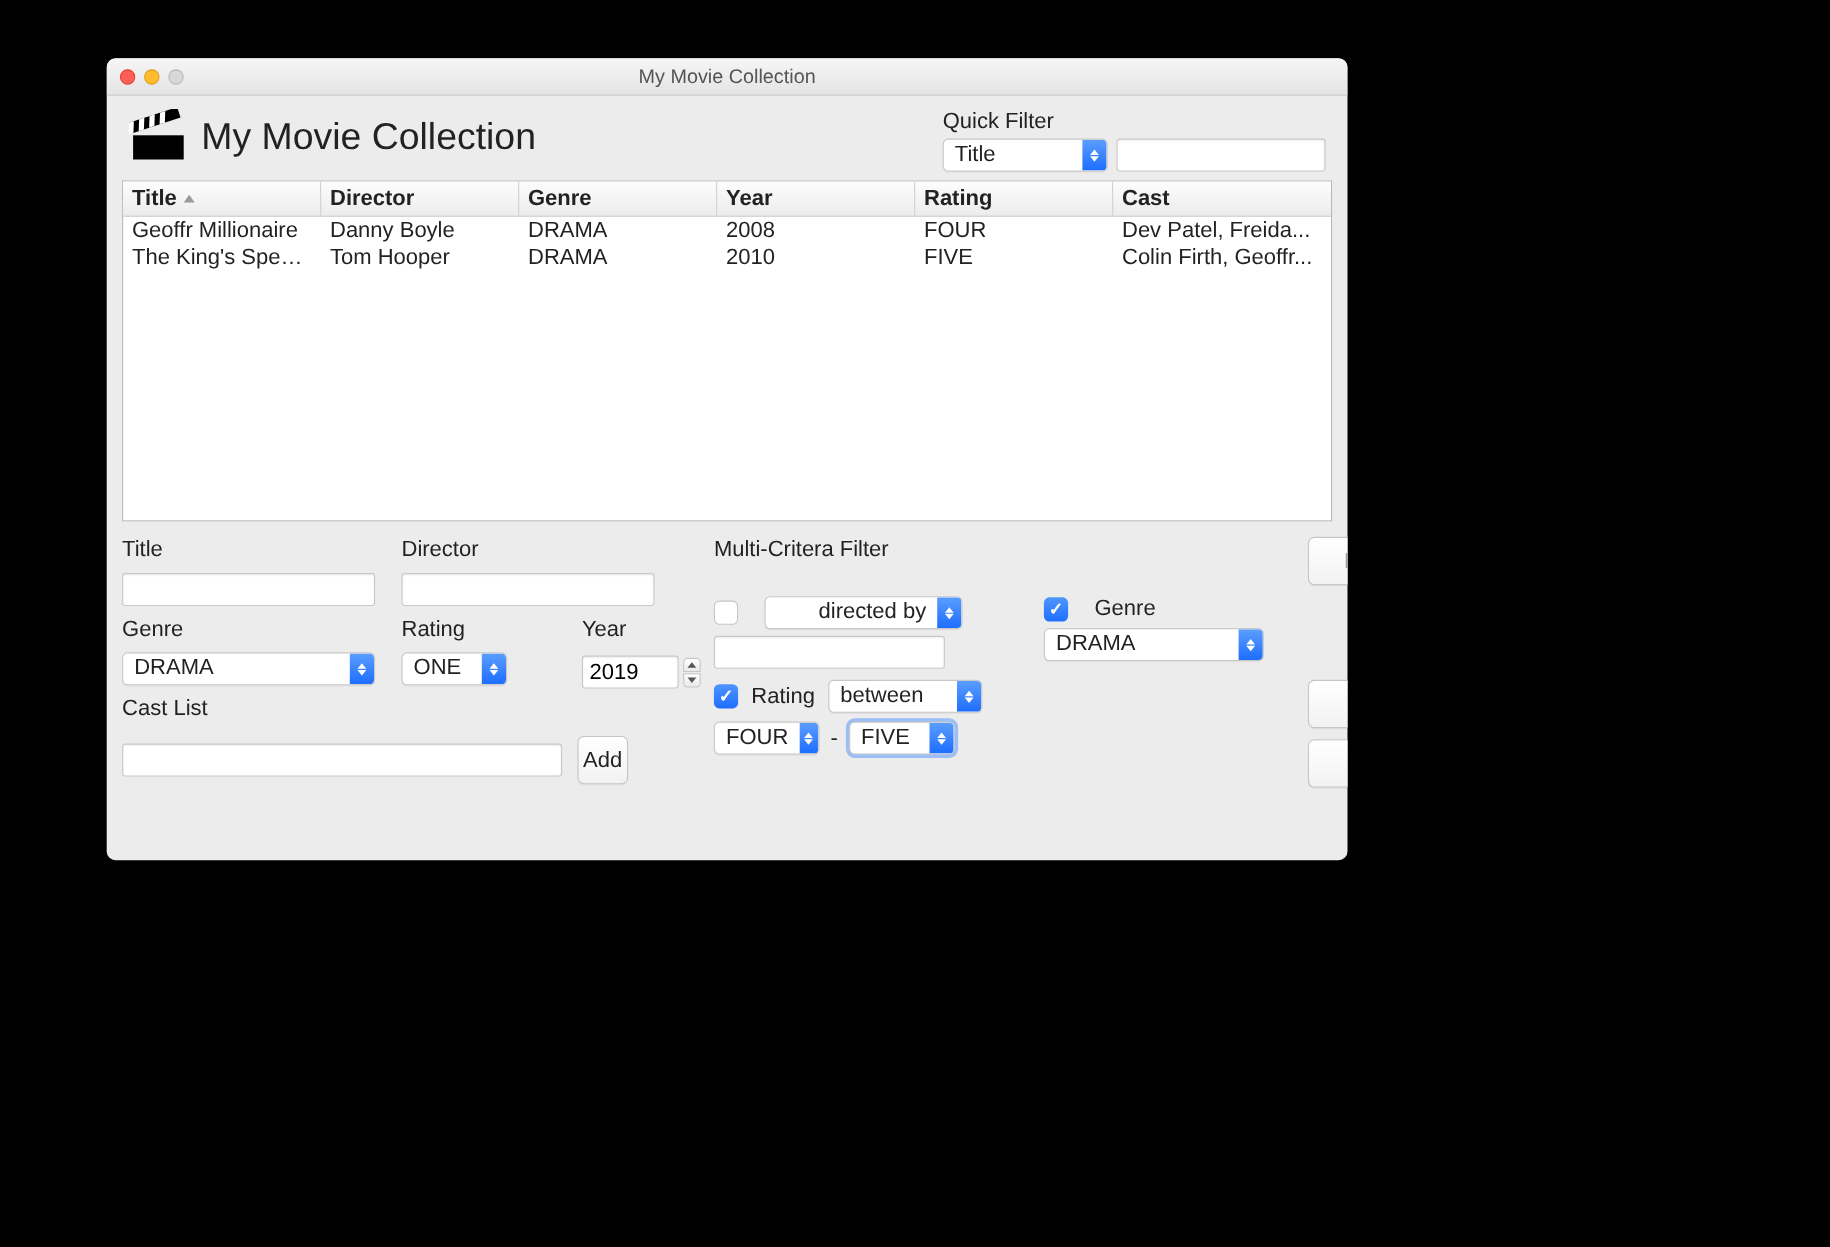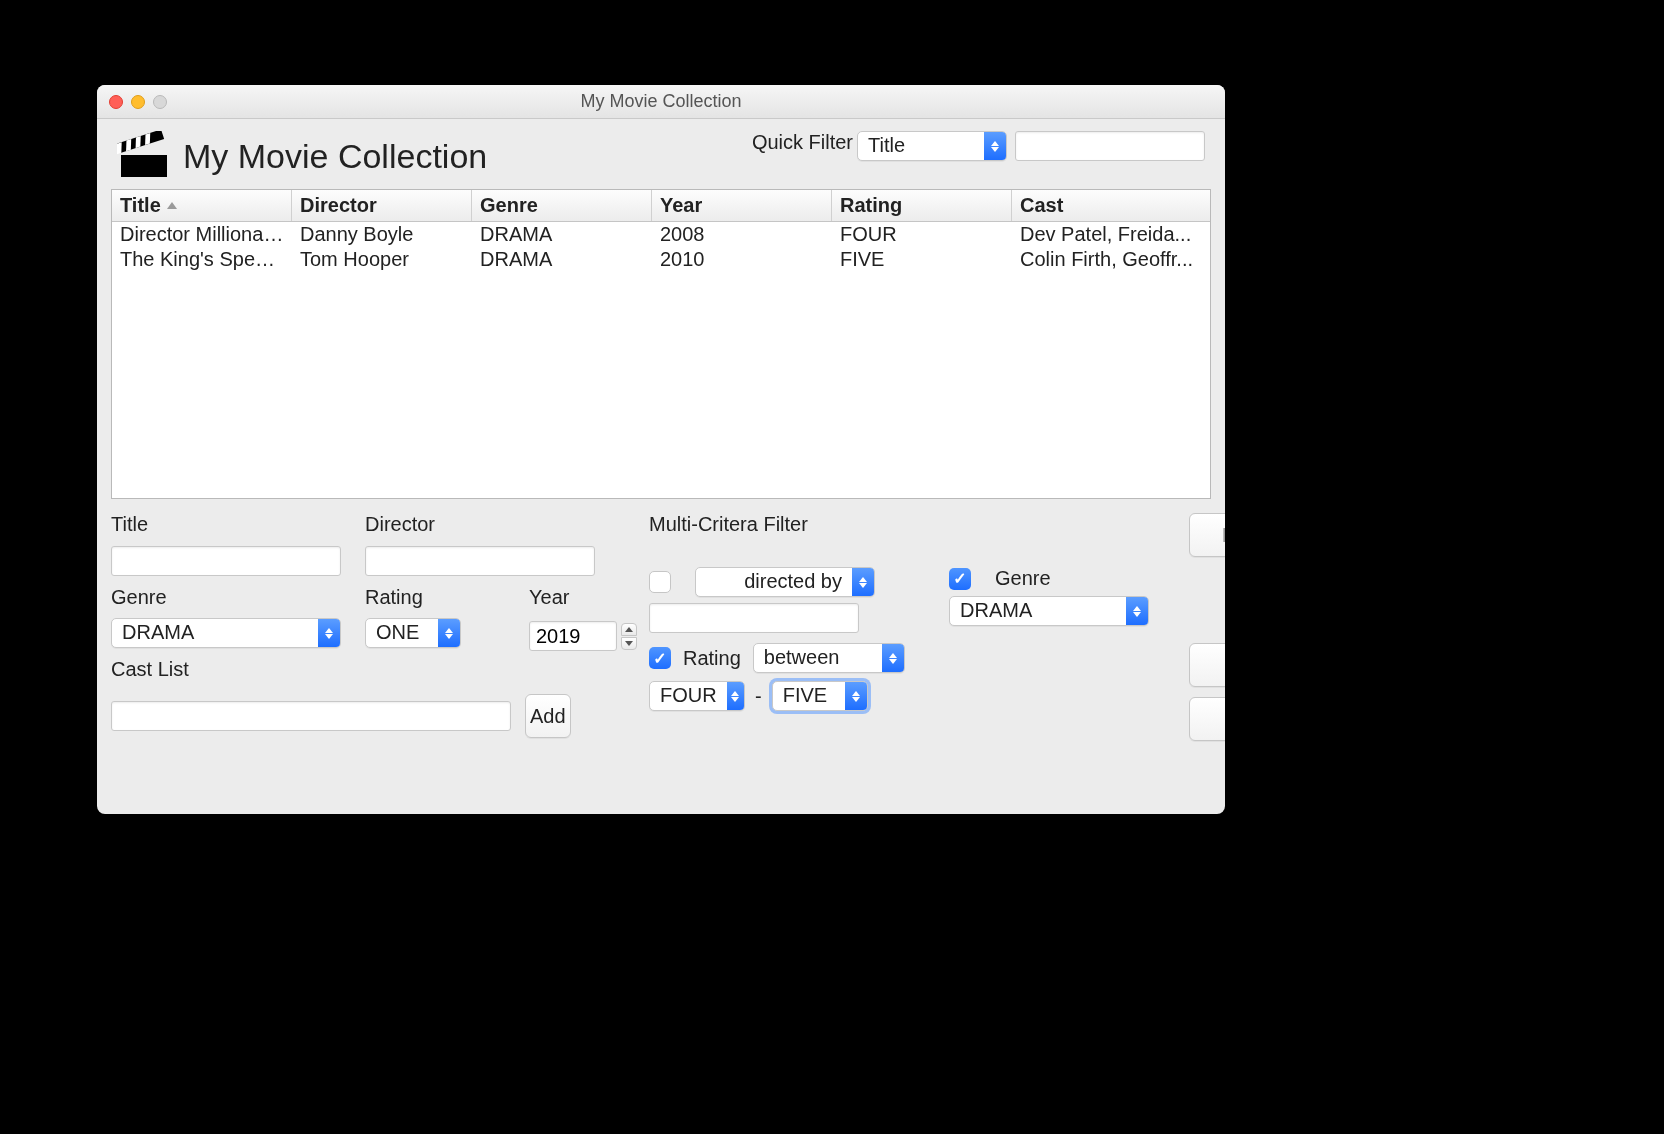--- a/index.html
+++ b/index.html
@@ -17,21 +17,20 @@
       left: 97px;
       top: 53px;
       width: 1128px;
       height: 729px;
       background: #ececec;
       border-radius: 8px;
       box-shadow: 0 20px 60px rgba(0,0,0,0.6);
       overflow: hidden;
       display: flex;
       flex-direction: column;
-      margin-top: 32px;
     }
     .titlebar {
       height: 34px;
       background: linear-gradient(#f6f6f6,#e4e4e4);
       border-bottom: 1px solid #c9c9c9;
       display: flex;
       align-items: center;
       position: relative;
     }
     .traffic {
@@ -76,20 +75,21 @@
       width: 54px;
       height: 50px;
     }
     .app-title {
       font-size: 34px;
       font-weight: 400;
       color: #222;
     }
     .quick-filter {
       display: flex;
+      flex-direction: column;
       gap: 4px;
       padding-right: 6px;
     }
     .quick-filter-label {
       font-size: 20px;
     }
     .quick-filter-row {
       display: flex;
       gap: 8px;
     }
@@ -365,21 +365,21 @@
           </div>
         <div class="th col-rating">
             <span>Rating</span>
           </div>
         <div class="th col-cast">
             <span>Cast</span>
           </div>
       </div>
       <div class="tbody">
         <div class="tr">
-          <div class="td col-title">Director Millionaire</div>
+          <div class="td col-title">Geoffr Millionaire</div>
           <div class="td col-director">Danny Boyle</div>
           <div class="td col-genre">DRAMA</div>
           <div class="td col-year">2008</div>
           <div class="td col-rating">FOUR</div>
           <div class="td col-cast">Dev Patel, Freida...</div>
         </div>
         <div class="tr">
           <div class="td col-title">The King's Speech</div>
           <div class="td col-director">Tom Hooper</div>
           <div class="td col-genre">DRAMA</div>
@@ -454,21 +454,21 @@
           <div class="combo">
             <div class="combo-text">DRAMA</div>
             <div class="combo-caret"></div>
           </div>
         </div>
 
         <div class="rating-filter-block">
           <div class="rating-filter-row">
             <span class="checkbox checked"></span>
             <span>Rating</span>
-            <div class="combo" style="width:152px">
+            <div class="combo" style="width:140px">
               <div class="combo-text">between</div>
               <div class="combo-caret"></div>
             </div>
           </div>
           <div class="rating-range">
             <div class="combo">
               <div class="combo-text">FOUR</div>
               <div class="combo-caret"></div>
             </div>
             <span class="dash">-</span>

